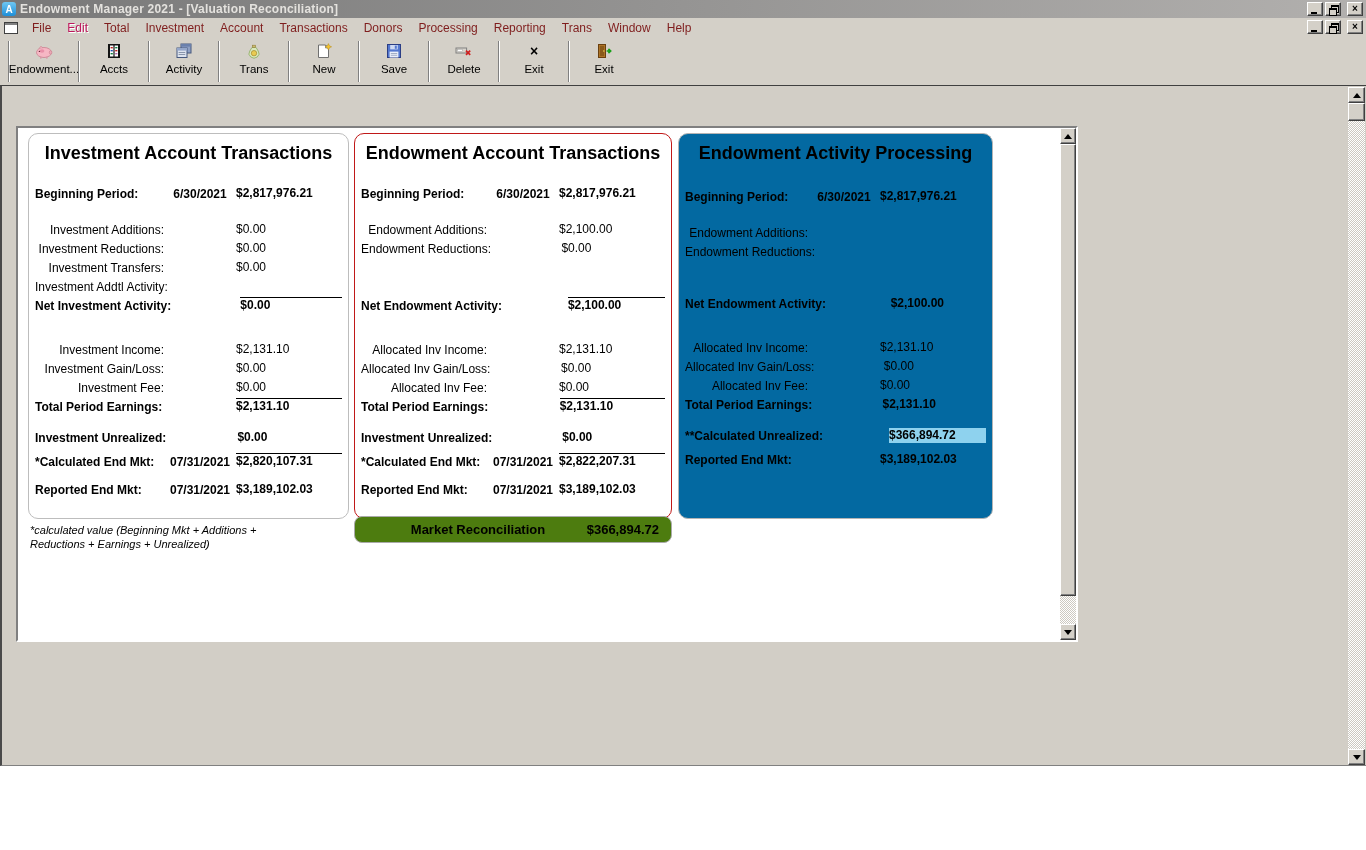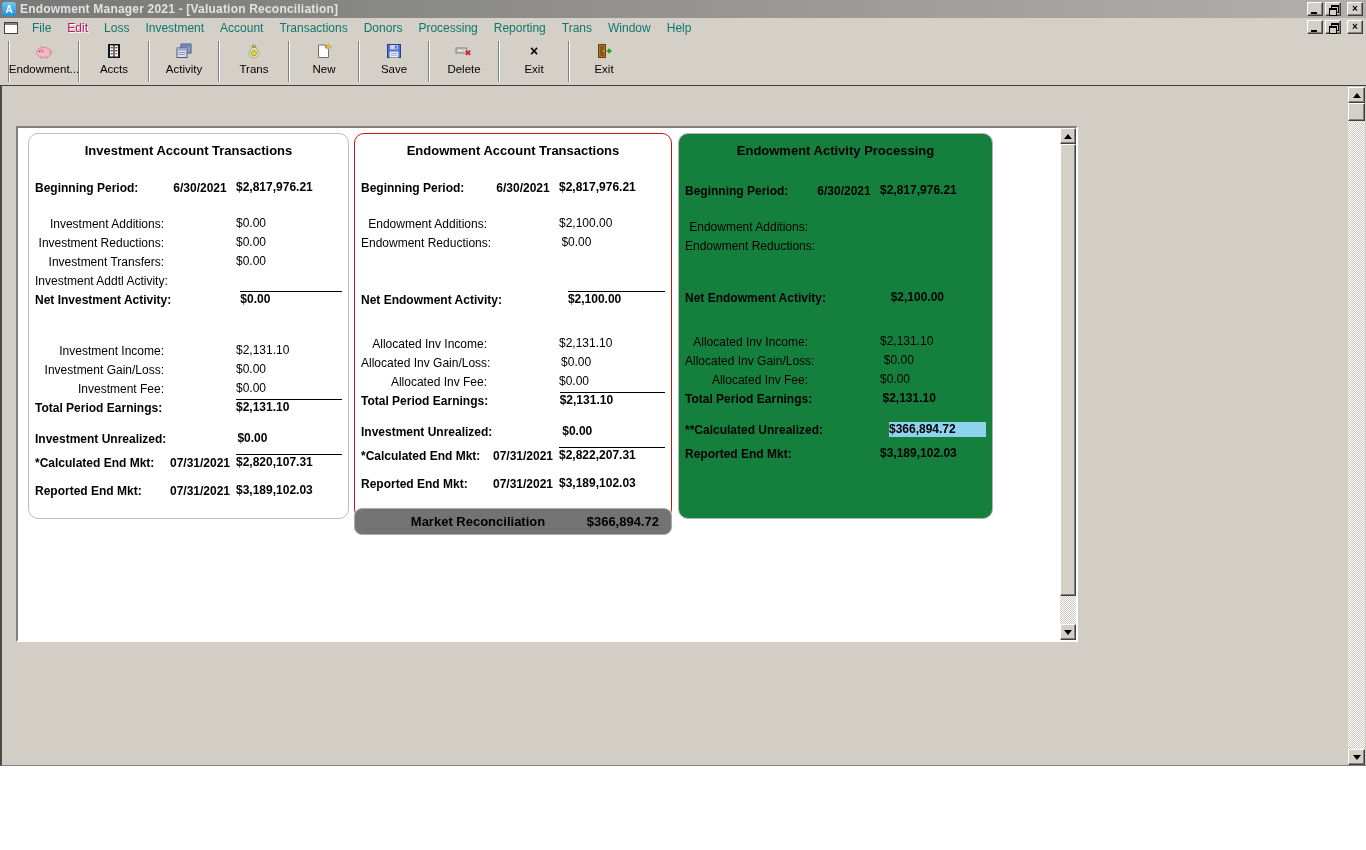--- a/index.html
+++ b/index.html
@@ -24,21 +24,21 @@
     border:1px solid #000; border-top-width:2px; background:#d4d0c8; }
   .glyph-restore::after { content:""; position:absolute; left:0; top:3px; width:6px; height:5px;
     border:1px solid #000; border-top-width:2px; background:#d4d0c8; }
   .gap2 { width:2px; }
 
   
   .menubar { position:absolute; left:0; top:18px; width:1366px; height:20px; background:#d4d0c8;
     display:flex; align-items:center; }
   .mdi-doc { width:14px; height:12px; margin:0 6px 0 4px; background:#fff; border:1px solid #404040; position:relative; }
   .mdi-doc::before { content:""; position:absolute; left:0; top:0; right:0; height:2px; background:#808080; }
-  .menu-item { font-size:12px; color:#0f766e; padding:2px 8px; cursor:default; }
+  .menu-item { font-size:12px; color:#7f1d1d; padding:2px 8px; cursor:default; }
   .menu-item.disabled { color:#be185d; text-shadow:1px 1px 0 #ffffff; }
 
   
   .toolbar { position:absolute; left:0; top:38px; width:1366px; height:47px; background:#d4d0c8;
     display:flex; align-items:stretch; padding-left:6px; }
   .tb-sep { width:2px; margin:3px 2px; border-left:1px solid #808080; border-right:1px solid #fff; }
   .tb-btn { width:64px; background:#d4d0c8; border:none; display:flex; flex-direction:column;
     align-items:center; justify-content:flex-start; padding-top:4px; cursor:default; }
   .tb-icon { height:18px; display:flex; align-items:center; justify-content:center; }
   .tb-label { font-size:11.5px; color:#000; margin-top:3px; white-space:nowrap; }
@@ -48,40 +48,40 @@
   .client { position:absolute; left:0; top:85px; width:1366px; height:681px; background:#d2cec6;
     border-top:1px solid #404040; border-left:2px solid #4a4a4a; border-bottom:1px solid #808080; }
 
   .content-panel { position:absolute; left:14px; top:40px; width:1062px; height:516px; background:#fff;
     border:2px solid; border-color:#808080 #ffffff #ffffff #808080; }
 
   
   .card { position:absolute; top:5px; height:386px; background:#fff; border:1px solid #bdbdbd; border-radius:10px; }
   .card-investment { left:10px; width:321px; }
   .card-endowment  { left:336px; width:318px; border:1px solid #c01818; }
-  .card-processing { left:660px; width:315px; background:#15803d; border:1px solid #b4b4b4; }
-  .card-title { text-align:center; font-size:13px; font-weight:bold; padding-top:9px; }
+  .card-processing { left:660px; width:315px; background:#0369a1; border:1px solid #b4b4b4; }
+  .card-title { text-align:center; font-size:18px; font-weight:bold; padding-top:9px; }
   .card-rows { padding:4px 6px 0 6px; }
   .prow { display:flex; align-items:flex-end; height:19px; font-size:12px; }
   .prow.bold { font-weight:bold; }
   .c-label { flex:1 1 auto; white-space:nowrap; text-align:left; }
   .prow.indent .c-label { text-align:right; }
   .c-date { width:72px; text-align:center; white-space:nowrap; font-weight:inherit; }
   .c-value { width:106px; white-space:nowrap; padding-bottom:1px; }
   .c-value.rule { border-top:1px solid #000; }
   .c-value.highlight { background:#8ed2ee; }
   .row-spacer { width:100%; }
 
   
   .footnote { position:absolute; font-size:11px; font-style:italic; color:#000; line-height:14px; }
   .fn-left { left:12px; top:395px; width:322px; }
   .fn-right { left:660px; top:394px; width:322px; }
   .fn-line { display:inline-block; }
   .fn-cut { border-bottom:1px solid #222; }
-  .market-box { position:absolute; left:336px; top:380px; width:318px; height:27px; background:#737373;
+  .market-box { position:absolute; left:336px; top:388px; width:318px; height:27px; background:#4d7c0f;
     border:1px solid #aaa; border-radius:8px; display:flex; align-items:center; }
   .mr-label { flex:1 1 auto; text-align:center; font-size:13px; font-weight:bold; padding-left:40px; }
   .mr-value { width:110px; text-align:right; font-size:13px; font-weight:bold; padding-right:12px; }
 
   
   .sb { display:flex; flex-direction:column; background:#d4d0c8; }
   .sb-btn { width:16px; height:16px; background:#d4d0c8; border:1px solid;
     border-color:#fff #404040 #404040 #fff; box-shadow:inset -1px -1px 0 #808080;
     display:flex; align-items:center; justify-content:center; padding:0; }
   .arr-up { width:0; height:0; border-left:4px solid transparent; border-right:4px solid transparent; border-bottom:5px solid #000; }
@@ -114,21 +114,21 @@
         </button>
       <span class="gap2"></span>
       <button class="ctl-btn">×</button>
     </span>
   </div>
 
   <div class="menubar">
     <span class="mdi-doc"></span>
     <span class="menu-item">File</span>
     <span class="menu-item disabled">Edit</span>
-    <span class="menu-item">Loss</span>
+    <span class="menu-item">Total</span>
     <span class="menu-item">Investment</span>
     <span class="menu-item">Account</span>
     <span class="menu-item">Transactions</span>
     <span class="menu-item">Donors</span>
     <span class="menu-item">Processing</span>
     <span class="menu-item">Reporting</span>
     <span class="menu-item">Trans</span>
     <span class="menu-item">Window</span>
     <span class="menu-item">Help</span>
     <span class="win-controls">
@@ -288,21 +288,21 @@
             <div class="prow indent">
               <span class="c-label">Investment Addtl Activity:</span>
               <span class="c-date"></span>
               <span class="c-value"></span>
             </div>
             <div class="prow bold">
               <span class="c-label">Net Investment Activity:</span>
               <span class="c-date"></span>
               <span class="c-value rule">$0.00</span>
             </div>
-            <div class="prow indent" style="margin-top: 32px;">
+            <div class="prow indent" style="margin-top: 25px;">
               <span class="c-label">Investment Income:</span>
               <span class="c-date"></span>
               <span class="c-value">$2,131.10</span>
             </div>
             <div class="prow indent">
               <span class="c-label">Investment Gain/Loss:</span>
               <span class="c-date"></span>
               <span class="c-value">$0.00</span>
             </div>
             <div class="prow indent">
@@ -445,20 +445,24 @@
               <span class="c-value highlight">$366,894.72</span>
             </div>
             <div class="prow bold" style="margin-top: 5px;">
               <span class="c-label">Reported End Mkt:</span>
               <span class="c-date"></span>
               <span class="c-value">$3,189,102.03</span>
             </div>
           </div>
       </div>
 
+      <div class="footnote fn-left">
+        <span class="fn-line">*calculated value (Beginning Mkt + Additions +</span><br>
+        <span class="fn-line">Reductions + Earnings + Unrealized)</span>
+      </div>
 
       <div class="market-box">
         <span class="mr-label">Market Reconciliation</span>
         <span class="mr-value">$366,894.72</span>
       </div>
 
 
       <div class="sb inner-sb">
         <button class="sb-btn">
             <span class="arr-up"></span>

